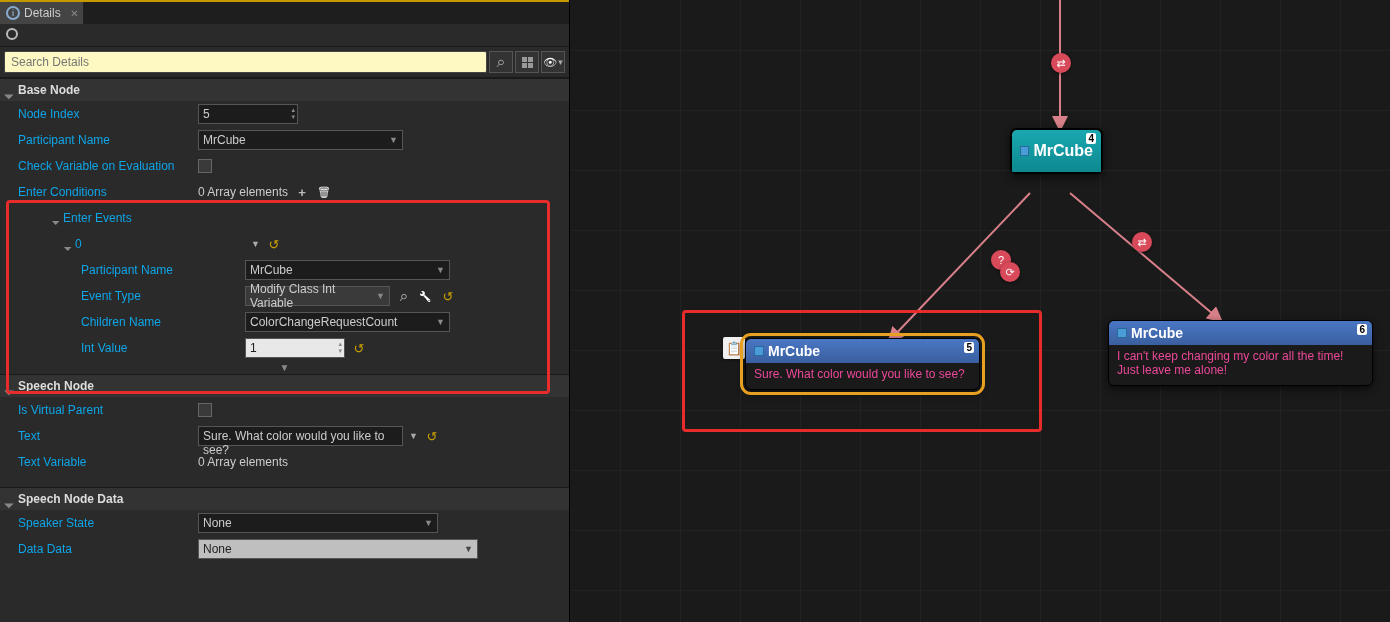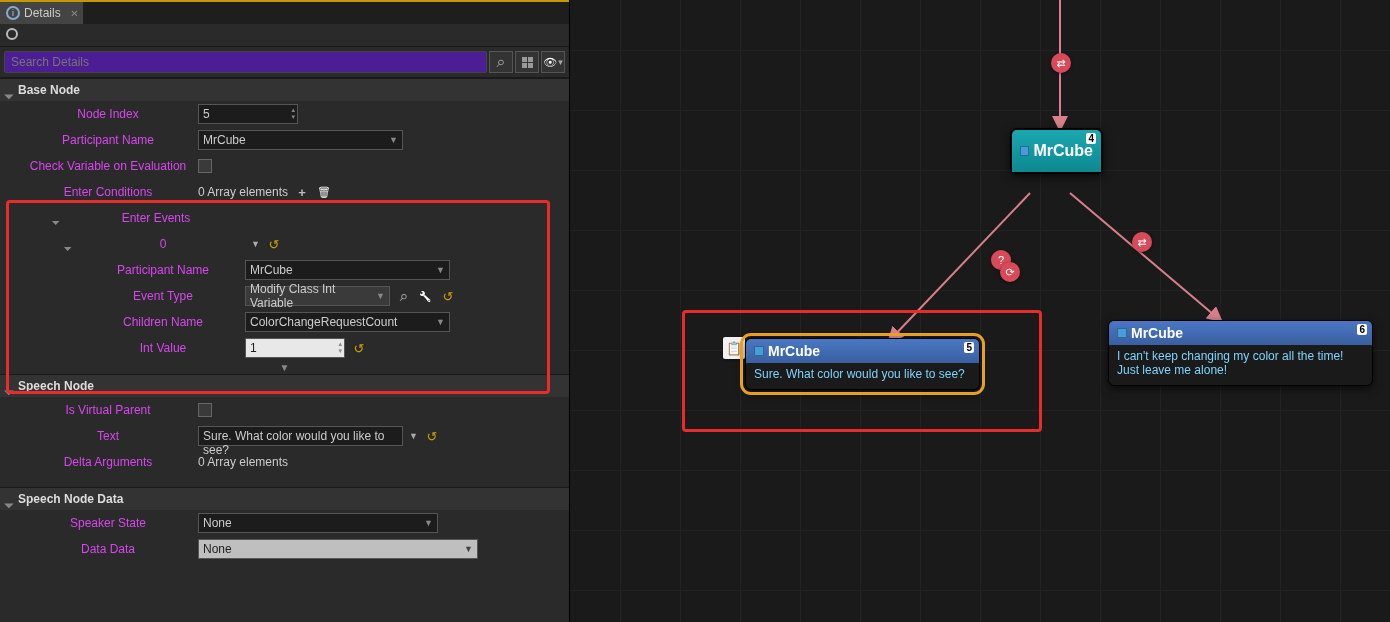--- a/index.html
+++ b/index.html
@@ -11,34 +11,34 @@
   background-size: 60px 60px;
   background-position: -10px -10px;
 }
 .tab-bar { height: 24px; background: #1e1e1e; display: flex; border-top: 2px solid #c59a00; }
 .tab { background: #444; color: #ccc; font-size: 12px; padding: 2px 22px 2px 6px; display: flex; align-items: center; gap: 4px; position: relative; border-right: 1px solid #222; }
 .tab .close { position: absolute; right: 4px; color: #888; font-size: 10px; }
 .tab-icon { width: 14px; height: 14px; border-radius: 50%; border: 2px solid #88aacc; display: flex; align-items: center; justify-content: center; font-size: 9px; color: #aaccee; }
 .radio-row { height: 22px; background: #2a2a2a; padding: 2px 6px; }
 .radio { width: 12px; height: 12px; border-radius: 50%; border: 2px solid #bbb; display: inline-block; }
 .search-row { display: flex; gap: 2px; padding: 4px; background: #2a2a2a; border-top: 1px solid #1a1a1a; border-bottom: 1px solid #1a1a1a; }
-.search-input { flex: 1; background: #4c1d95; border: 1px solid #444; color: #888; font-size: 12px; padding: 3px 6px; border-radius: 2px; }
+.search-input { flex: 1; background: #fef9c3; border: 1px solid #444; color: #888; font-size: 12px; padding: 3px 6px; border-radius: 2px; }
 .icon-btn { width: 24px; height: 22px; background: #333; border: 1px solid #555; color: #aaa; display: flex; align-items: center; justify-content: center; font-size: 12px; cursor: pointer; }
 .mag-icon::before { content: "⌕"; font-size: 16px; }
 .grid-icon { display: grid; grid-template: 5px 5px / 5px 5px; gap: 1px; }
 .grid-icon span { background: #999; }
 .eye-drop { display: flex; align-items: center; gap: 1px; }
 .eye-drop::before { content: "👁"; font-size: 11px; filter: grayscale(1) brightness(1.5); }
 .eye-drop::after { content: "▾"; font-size: 9px; }
 .section-header { background: #333; color: #ddd; font-size: 12px; font-weight: bold; padding: 4px 6px; display: flex; align-items: center; gap: 4px; border-top: 1px solid #1a1a1a; }
 .collapse-arrow { width: 8px; height: 8px; display: inline-block; }
 .collapse-arrow::before { content: "◢"; font-size: 8px; color: #888; display: inline-block; transform: rotate(45deg); }
 .prop-row { display: flex; align-items: center; padding: 3px 6px 3px 18px; min-height: 26px; }
 .prop-row.indent1 { padding-left: 34px; }
-.prop-label { width: 180px; color: #d946ef; font-size: 12px; text-align: center; }
+.prop-label { width: 180px; color: #0ea5e9; font-size: 12px; }
 .prop-row.indent1 .prop-label { width: 164px; }
 .prop-value { flex: 1; display: flex; align-items: center; gap: 6px; }
 .num-field, .text-field, .combo { background: #1c1c1c; border: 1px solid #555; color: #ccc; font-size: 12px; padding: 2px 4px; height: 20px; }
 .num-field { width: 100px; position: relative; }
 .num-field .spin { position: absolute; right: 2px; top: 1px; display: flex; flex-direction: column; line-height: 7px; font-size: 7px; color: #888; }
 .combo { width: 205px; display: flex; justify-content: space-between; align-items: center; }
 .combo.narrow { width: 145px; }
 .combo .arrow { font-size: 9px; color: #888; }
 .checkbox { width: 14px; height: 14px; background: #ccc; border: 1px solid #666; display: flex; align-items: center; justify-content: center; font-size: 10px; color: #333; }
 .checkbox.unchecked { background: #3a3a3a; }
@@ -54,21 +54,21 @@
 .hb1 { left: 6px; top: 200px; width: 544px; height: 194px; }
 .row-group { position: relative; padding-left: 47px; }
 .sub-arrow { width: 10px; display: inline-block; }
 .sub-arrow::before { content: "◢"; font-size: 7px; color: #888; transform: rotate(45deg); display: inline-block;}
 .tiny-drop { font-size: 9px; color: #aaa; }
 .center-caret { text-align: center; color: #888; font-size: 10px; padding: 1px 0; }
 
 .node { position: absolute; border: 1px solid #000; border-radius: 6px; background: #1a1a1a; box-shadow: 0 3px 8px rgba(0,0,0,0.6); }
 .node-header { padding: 4px 8px; border-radius: 5px 5px 0 0; display: flex; align-items: center; gap: 4px; font-weight: bold; font-size: 14px; color: #fff; }
 .node-cube { width: 10px; height: 10px; background: #4a9cd8; border: 1px solid #2a6a9a; }
-.node-body { padding: 4px 8px 8px 8px; color: #7dd3fc; font-size: 12px; }
+.node-body { padding: 4px 8px 8px 8px; color: #ec4899; font-size: 12px; }
 .node-idx { position: absolute; top: 3px; right: 5px; font-size: 10px; color: #000; background: #fff; border-radius: 2px; padding: 0 2px; line-height: 11px; font-weight: bold;}
 .node.teal .node-header { background: linear-gradient(#1aa8b0, #0d8890); padding: 12px 8px; font-size: 16px; }
 .node.teal { border: 2px solid #000; }
 .node.blue .node-header { background: linear-gradient(#4a77c4, #3a5fa0); }
 .node.selected { outline: 3px solid #e8a020; outline-offset: 2px; }
 .badge { position: absolute; width: 20px; height: 20px; border-radius: 50%; display: flex; align-items: center; justify-content: center; font-size: 11px; color: #fff; }
 .badge.red { background: #d84a5a; box-shadow: 0 1px 3px rgba(0,0,0,0.5); }
 .event-badge { position: absolute; width: 22px; height: 22px; background: #f0f0f0; border-radius: 2px; display: flex; align-items: center; justify-content: center; font-size: 13px; color: #555; box-shadow: 0 1px 3px rgba(0,0,0,0.5); }
 .hb2 { left: 682px; top: 310px; width: 360px; height: 122px; }
 .scroll-bar { position: absolute; right: 0; top: 52px; bottom: 0; width: 8px; background: #1a1a1a; }
@@ -219,21 +219,21 @@
     <div class="prop-label">Text</div>
     <div class="prop-value">
       <div class="text-field" style="width:205px">
         <span>Sure. What color would you like to see?</span>
       </div>
       <span class="tiny-drop">▼</span>
       <span class="mini-btn reset-btn"></span>
     </div>
   </div>
   <div class="prop-row">
-    <div class="prop-label">Delta Arguments</div>
+    <div class="prop-label">Text Variable</div>
     <div class="prop-value">
       <span class="array-text">0 Array elements</span>
     </div>
   </div>
   <div style="height:12px"></div>
 
   <div class="section-header">
     <span class="collapse-arrow"></span>
     <span>Speech Node Data</span>
   </div>

